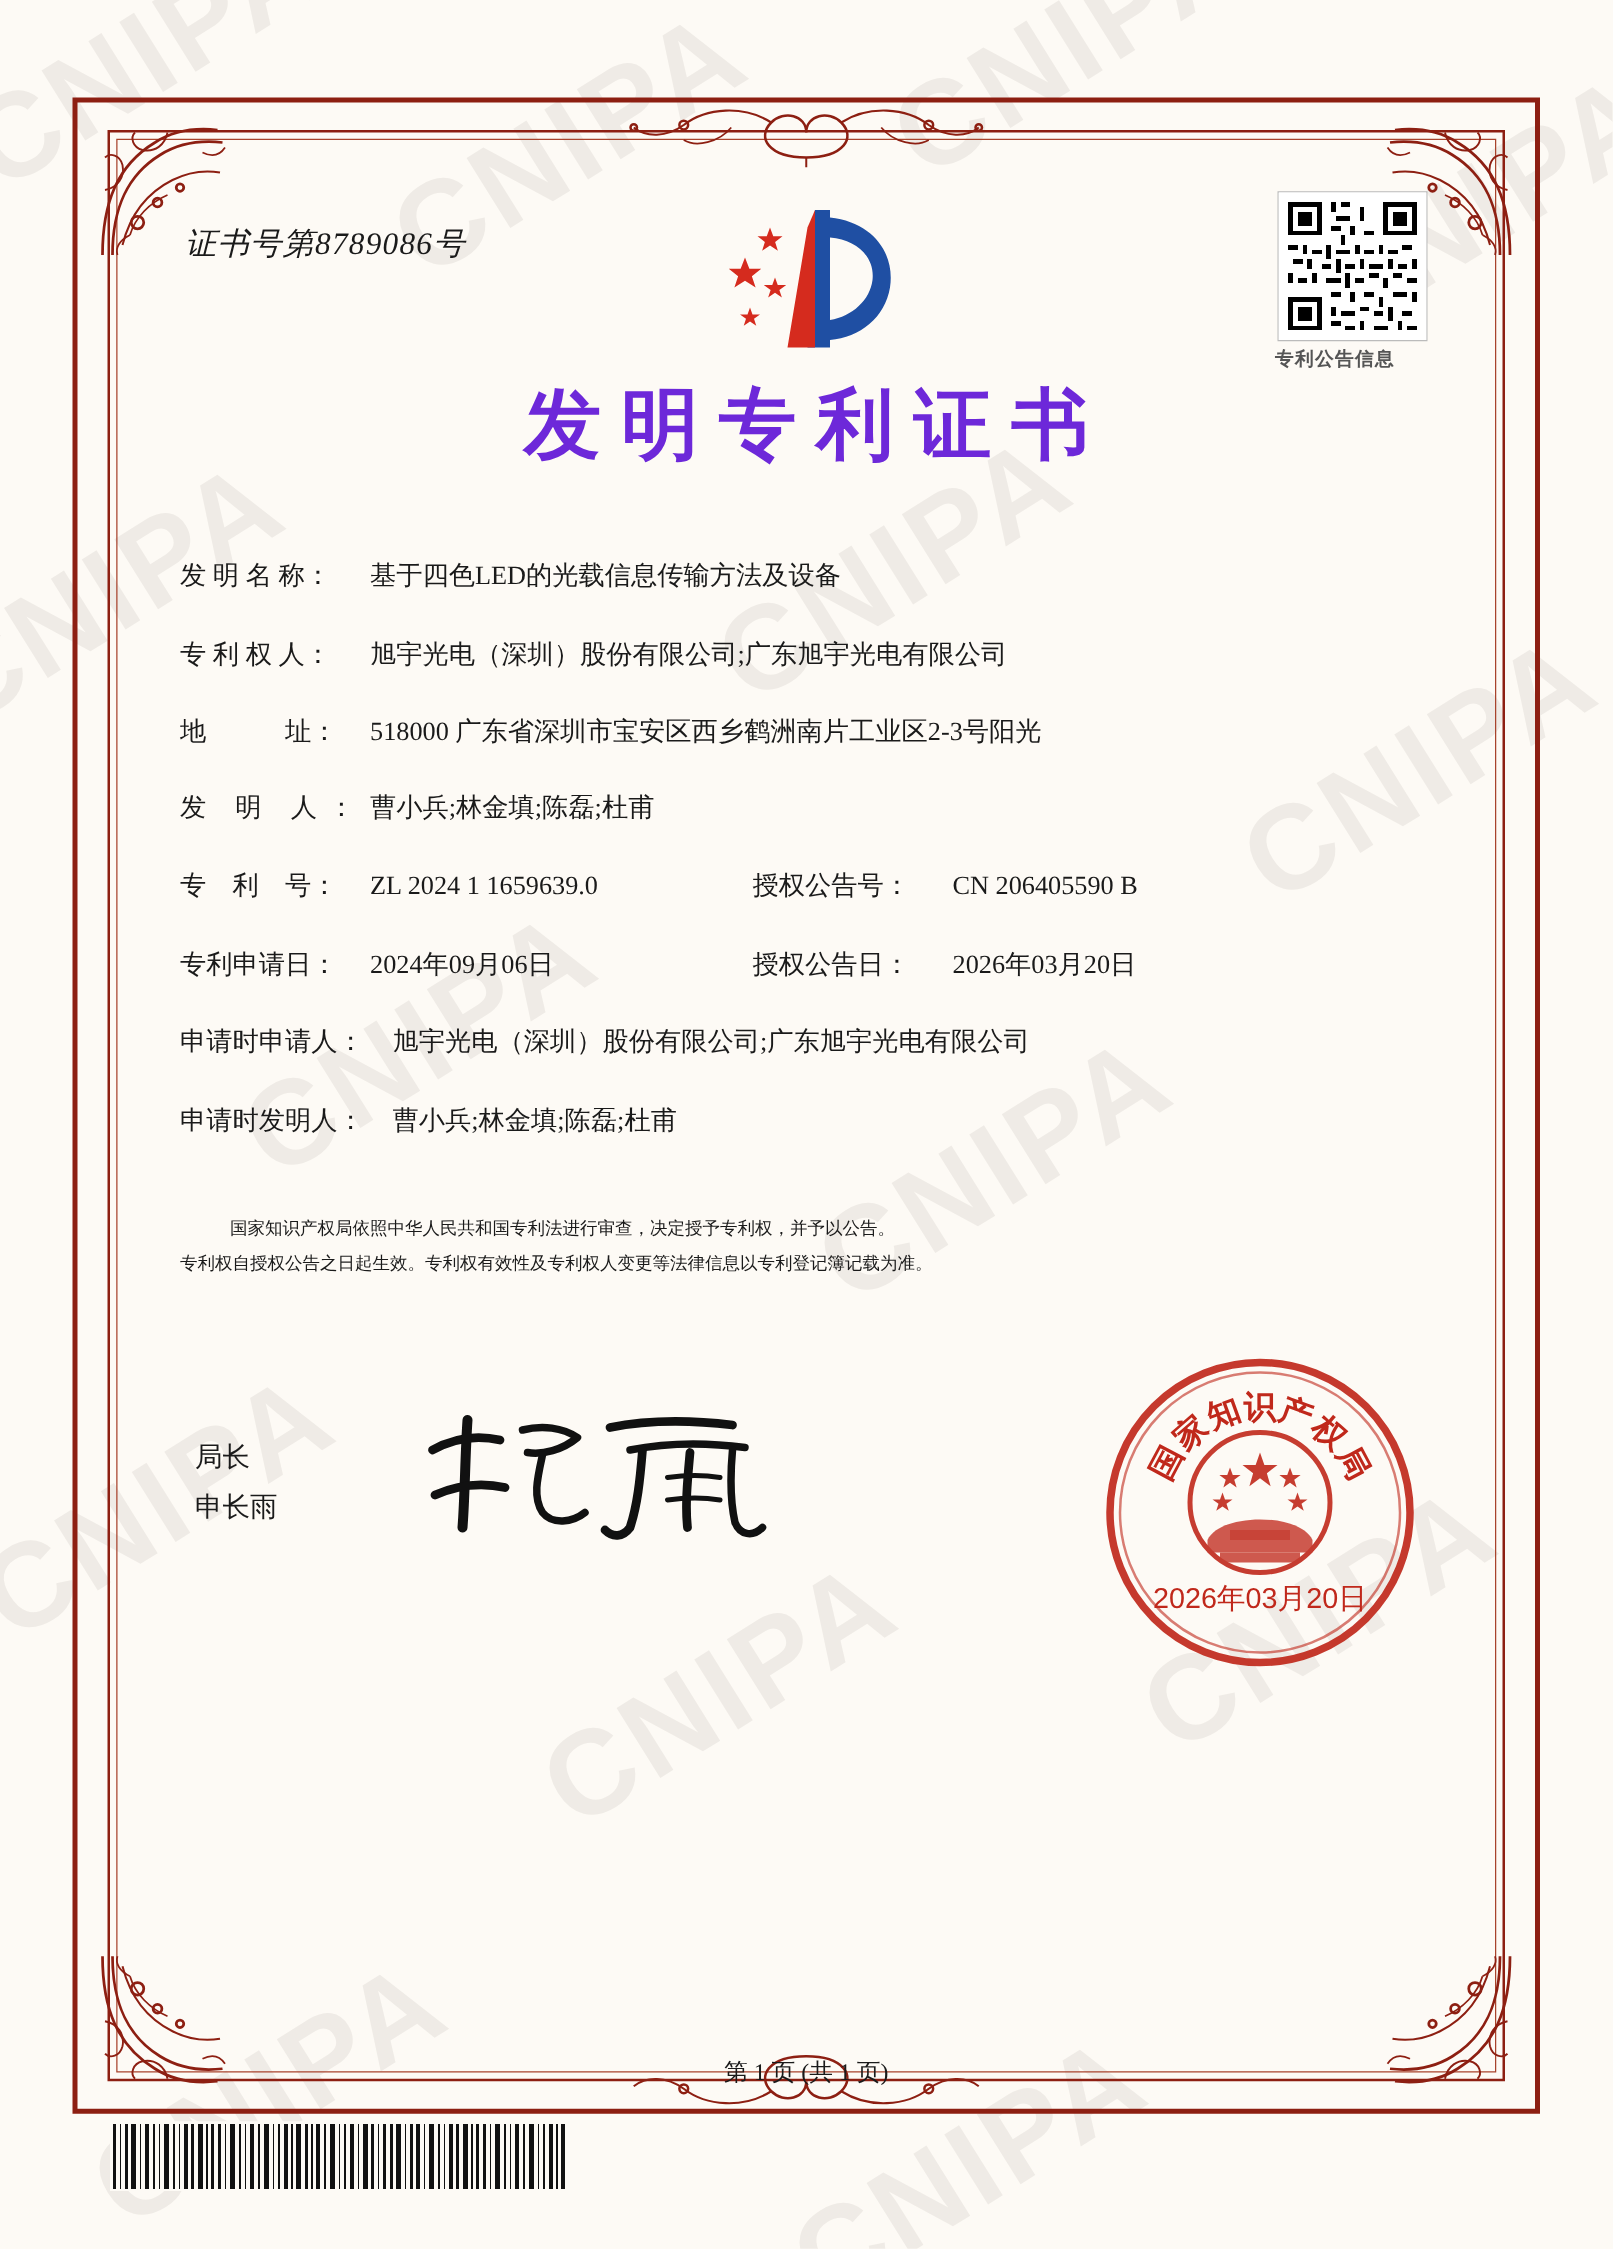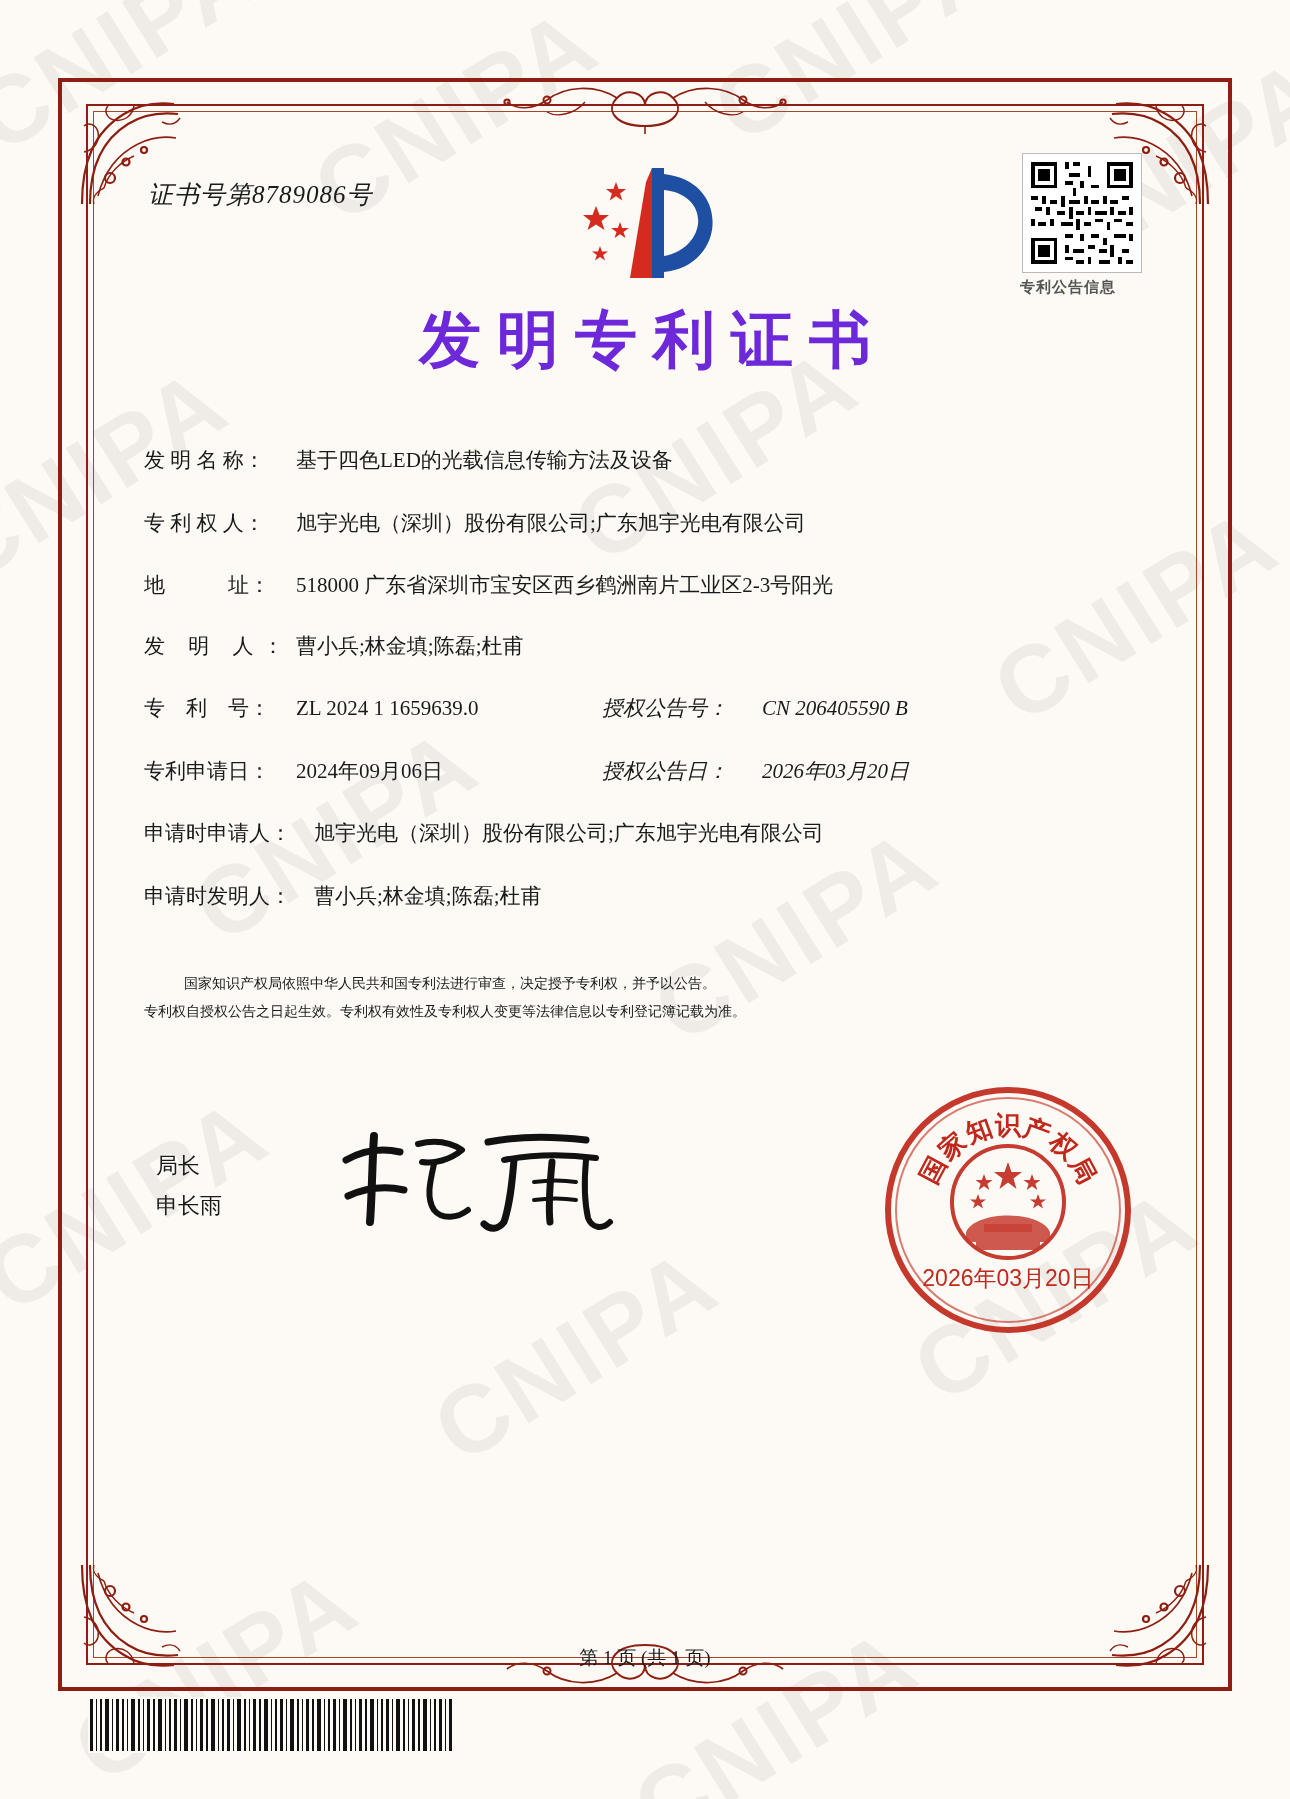--- a/index.html
+++ b/index.html
@@ -184,21 +184,21 @@
     margin-top: -24px;
     margin-bottom: 26px;
     font-size: 21px;
   }
   .two-col {
     display: flex;
     width: 100%;
     gap: 38px;
   }
   .col-a { width: 420px; display: flex; }
-  .col-b { flex: 1; display: flex; font-style: italic; }
+  .col-b { flex: 1; display: flex; }
   .col-b .label { width: 160px; }
 
   .statement {
     margin-top: 58px;
     padding: 0 24px;
     font-size: 14px;
     line-height: 2.0;
     text-align: justify;
   }
   .statement p { margin: 0; }

